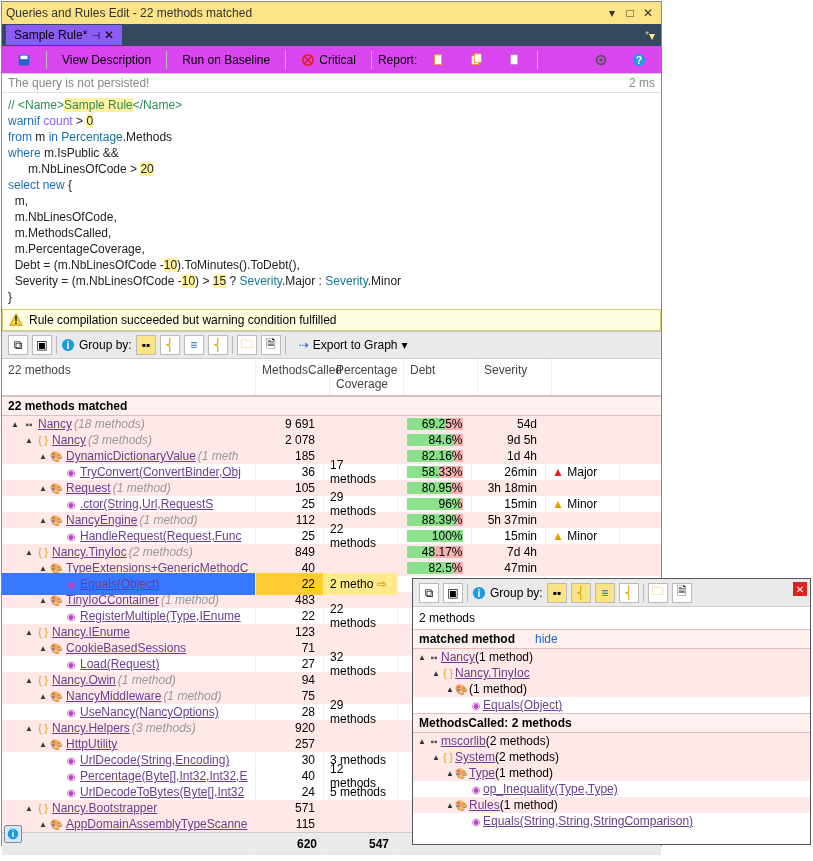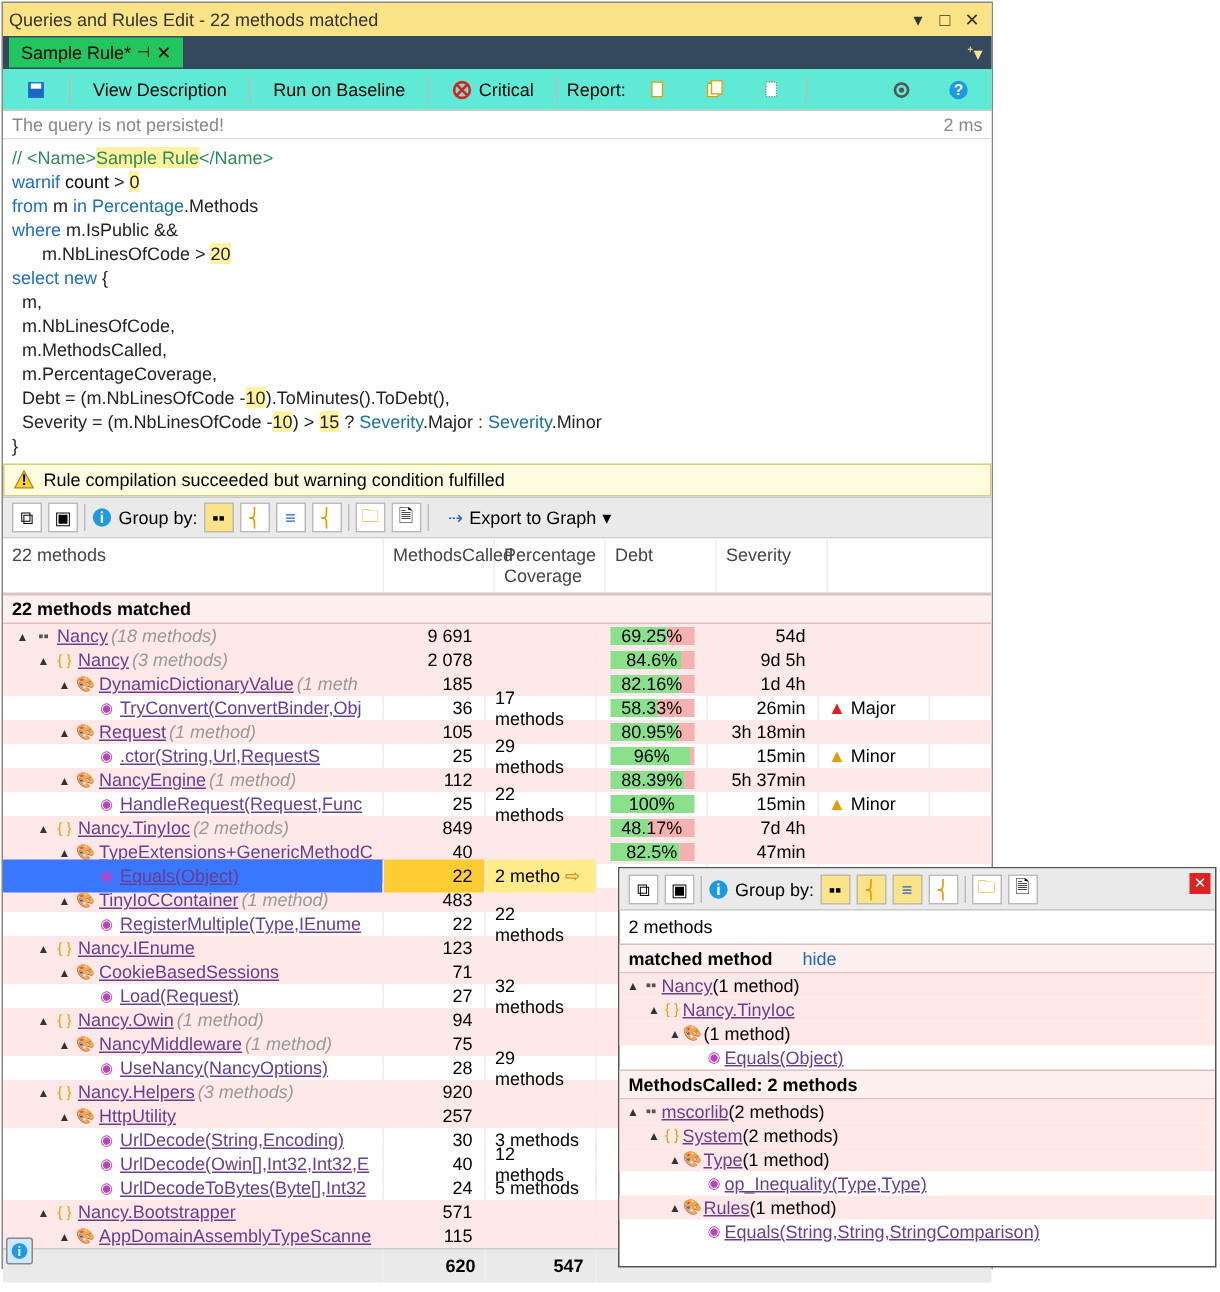--- a/index.html
+++ b/index.html
@@ -4,24 +4,24 @@
 <style>
 * { box-sizing: border-box; margin: 0; padding: 0; font-family: "Segoe UI", Tahoma, sans-serif; font-size: 12px; }
 body { background: #fff; width: 813px; height: 861px; position: relative; }
 
 
 .main-panel { border: 1px solid #888; width: 661px; height: 845px; position: absolute; top: 1px; left: 1px; }
 .title-bar { background: #fbe387; height: 22px; display: flex; align-items: center; padding: 0 4px; color: #333; }
 .title-bar .title { flex: 1; }
 .title-bar .wbtn { width: 18px; height: 18px; display: inline-flex; align-items: center; justify-content: center; cursor: pointer; }
 .tab-strip { background: #34495e; height: 22px; display: flex; align-items: center; padding-left: 4px; }
-.tab { background: #22c55e; height: 20px; padding: 0 8px; display: flex; align-items: center; gap: 4px; }
+.tab { background: #8b5cf6; height: 20px; padding: 0 8px; display: flex; align-items: center; gap: 4px; }
 .tab .close-x { cursor: pointer; }
 .tab-strip .tab-menu { margin-left: auto; margin-right: 6px; color: #fbe387; cursor: pointer; }
-.toolbar { background: #5eead4; height: 28px; display: flex; align-items: center; gap: 6px; padding: 0 6px; border-bottom: 1px solid #ccc; }
+.toolbar { background: #d946ef; height: 28px; display: flex; align-items: center; gap: 6px; padding: 0 6px; border-bottom: 1px solid #ccc; }
 .tbtn { padding: 2px 8px; border: 1px solid transparent; cursor: pointer; display: inline-flex; align-items: center; gap: 4px; }
 .ico { display: inline-block; width: 14px; height: 14px; }
 .sep { width: 1px; height: 18px; background: #bbb; }
 .status-line { background: #fff; display: flex; padding: 2px 6px; font-size: 11px; color: #888; border-bottom: 1px solid #ddd; }
 .status-line .rt { margin-left: auto; }
 .code-area { font-family: Consolas, monospace; font-size: 12px; padding: 4px 6px; line-height: 16px; background: #fff; white-space: pre; color: #222; }
 .c-comm { color: #2e8b57; }
 .c-kw { color: #1b6ec2; }
 .c-id { color: #17739b; }
 .c-hl { background: #fff3a0; }
@@ -44,21 +44,21 @@
 .row .col-name { display: flex; align-items: center; gap: 2px; overflow: hidden; white-space: nowrap; }
 .row.pink { background: #ffe8e8; }
 .row .name-link { color: #6a3d8e; text-decoration: underline; cursor: pointer; }
 .row .meta { color: #999; font-style: italic; }
 .row .col-loc { text-align: right; padding-right: 8px; }
 .row .col-cov { text-align: center; }
 .row .col-debt { text-align: right; padding-right: 8px; }
 .indent { display: inline-block; }
 .tree-toggle { width: 10px; text-align: center; color: #333; cursor: pointer; font-size: 8px;}
 .tico { width: 14px; height: 12px; display: inline-flex; align-items: center; justify-content: center; font-size: 10px; }
-.cov-bar { display: inline-block; height: 12px; position: relative; width: 56px; text-align: center; font-size: 10px; line-height: 12px; }
+.cov-bar { display: inline-block; height: 12px; position: relative; width: 56px; text-align: right; font-size: 10px; line-height: 12px; }
 .cov-bar .fill { position: absolute; left: 0; top: 0; bottom: 0; background: #8be08b; }
 .cov-bar .rest { position: absolute; right: 0; top: 0; bottom: 0; background: #f5b0b0; }
 .cov-bar .txt { position: relative; z-index: 1; }
 .sel-cell-name { background: #3a77ff; color: #fff; }
 .sel-cell-loc { background: #ffcc33; }
 .sel-cell-mc { background: #ffeb8a; }
 .sev-ico { color: #d97c00; }
 .footer-row { display: flex; border-top: 1px solid #ccc; background:#eaeaea; }
 .footer-row .col-loc, .footer-row .col-mc { font-weight: bold; }
 .info-btn { position: absolute; bottom: 2px; left: 2px; width: 18px; height: 18px; border: 1px solid #888; background: #cfe8ff; display: flex; align-items: center; justify-content: center; border-radius: 2px; cursor:pointer; }
@@ -141,21 +141,21 @@
           <circle cx="8" cy="8" r="7" fill="#1e9be0"></circle>
           <text x="8" y="12" text-anchor="middle" fill="#fff" font-size="11" font-weight="bold">?</text>
         </svg>
       </span>
   </div>
   <div class="status-line">
     <span>The query is not persisted!</span>
     <span class="rt">2 ms</span>
   </div>
   <div class="code-area"><span class="c-comm">// &lt;Name&gt;</span><span class="c-comm c-hl">Sample Rule</span><span class="c-comm">&lt;/Name&gt;</span>
-<span class="c-kw">warnif</span><span class="c-kw" style="color:#000000"> count</span><span> &gt; </span><span class="c-hl">0</span>
+<span class="c-kw">warnif</span><span class="c-kw" style="color:#8b5cf6"> count</span><span> &gt; </span><span class="c-hl">0</span>
 <span class="c-kw">from</span><span> m </span><span class="c-kw">in</span><span class="c-id"> Percentage</span><span>.Methods</span>
 <span class="c-kw">where</span><span> m.IsPublic &amp;&amp;</span>
 <span>      m.NbLinesOfCode &gt; </span><span class="c-hl">20</span>
 <span class="c-kw">select</span><span class="c-kw"> new</span><span> {</span>
 <span>  m,</span>
 <span>  m.NbLinesOfCode,</span>
 <span>  m.MethodsCalled,</span>
 <span>  m.PercentageCoverage,</span>
 <span>  Debt = (m.NbLinesOfCode -</span><span class="c-hl">10</span><span>).ToMinutes().ToDebt(),</span>
 <span>  Severity = (m.NbLinesOfCode -</span><span class="c-hl">10</span><span>) &gt; </span><span class="c-hl">15</span><span> ? </span><span class="c-id">Severity</span><span>.Major : </span><span class="c-id">Severity</span><span>.Minor</span>
@@ -490,21 +490,21 @@
         <div class="col col-mc ">3 methods</div>
         <div class="col col-cov"></div>
         <div class="col col-debt"></div>
         <div class="col col-sev"></div>
       </div>
       <div class="row">
         <div class="col col-name ">
           <span class="indent" style="width:42px"></span>
           <span class="tree-toggle"></span>
           <span class="tico" style="color:#c040c0">◉</span> 
-          <span class="name-link">UrlDecode(Owin[],Int32,Int32,E</span>
+          <span class="name-link">Percentage(Byte[],Int32,Int32,E</span>
         </div>
         <div class="col col-loc ">40</div>
         <div class="col col-mc ">12 methods</div>
         <div class="col col-cov"></div>
         <div class="col col-debt"></div>
         <div class="col col-sev"></div>
       </div>
       <div class="row">
         <div class="col col-name ">
           <span class="indent" style="width:42px"></span>

